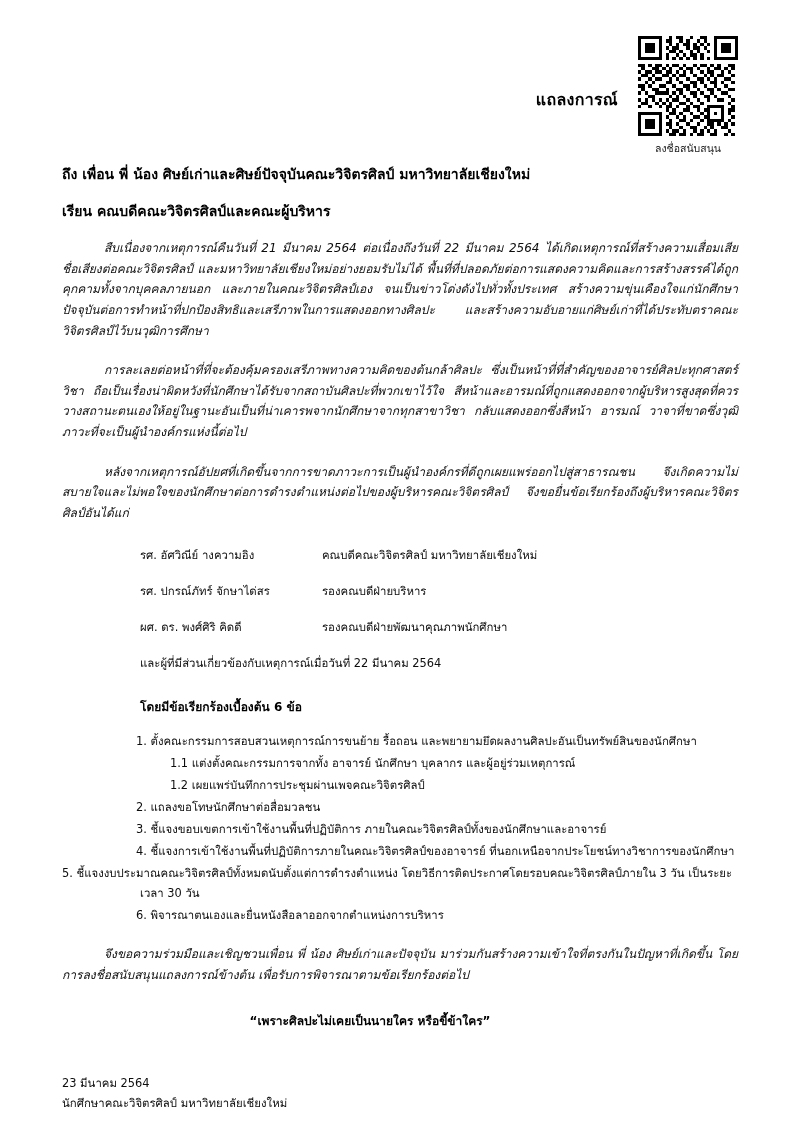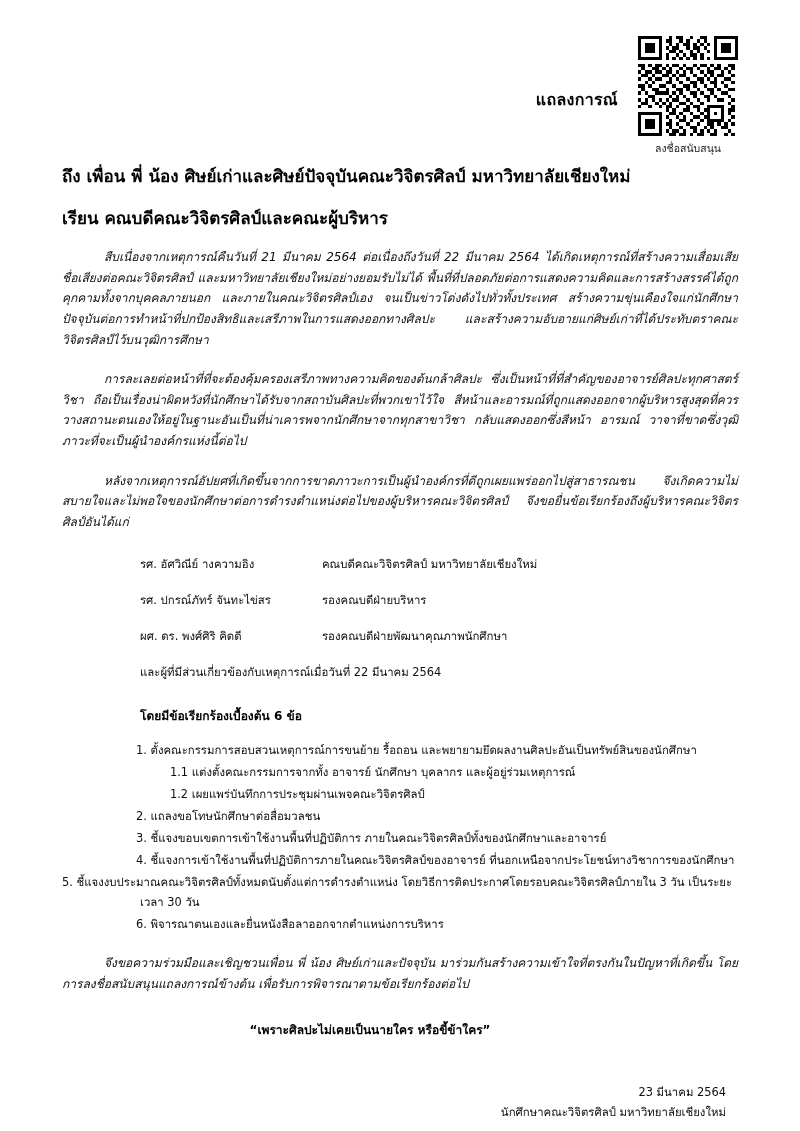--- a/index.html
+++ b/index.html
@@ -63,21 +63,21 @@
     margin: 35px 0 0 0;
     padding-right: 120px;
     color: #000;
   }
 
   
   .addr-block {
     margin-top: 52px;
   }
   .addr-line {
-    font-size: 17px;
+    font-size: 14px;
     font-weight: bold;
     line-height: 1.5;
     margin: 0 0 16px 0;
     color: #000;
   }
 
   
   .para {
     font-size: 12px;
     line-height: 1.72;
@@ -145,21 +145,20 @@
   .quote {
     text-align: center;
     font-size: 12px;
     font-weight: bold;
     margin: 26px 0 0 0;
     padding-right: 60px;
     color: #000;
   }
   .signature {
     margin-top: 44px;
-    text-align: right;
     padding-right: 12px;
   }
   .sig-line {
     font-size: 11.4px;
     line-height: 1.75;
     color: #0d0d0d;
   }
 </style>
 </head>
 <body>
@@ -432,21 +431,21 @@
       <p class="para">การละเลยต่อหน้าที่ที่จะต้องคุ้มครองเสรีภาพทางความคิดของต้นกล้าศิลปะ ซึ่งเป็นหน้าที่ที่สำคัญของอาจารย์ศิลปะทุกศาสตร์วิชา ถือเป็นเรื่องน่าผิดหวังที่นักศึกษาได้รับจากสถาบันศิลปะที่พวกเขาไว้ใจ สีหน้าและอารมณ์ที่ถูกแสดงออกจากผู้บริหารสูงสุดที่ควรวางสถานะตนเองให้อยู่ในฐานะอันเป็นที่น่าเคารพจากนักศึกษาจากทุกสาขาวิชา กลับแสดงออกซึ่งสีหน้า อารมณ์ วาจาที่ขาดซึ่งวุฒิภาวะที่จะเป็นผู้นำองค์กรแห่งนี้ต่อไป</p>
       <p class="para">หลังจากเหตุการณ์อัปยศที่เกิดขึ้นจากการขาดภาวะการเป็นผู้นำองค์กรที่ดีถูกเผยแพร่ออกไปสู่สาธารณชน จึงเกิดความไม่สบายใจและไม่พอใจของนักศึกษาต่อการดำรงตำแหน่งต่อไปของผู้บริหารคณะวิจิตรศิลป์ จึงขอยื่นข้อเรียกร้องถึงผู้บริหารคณะวิจิตรศิลป์อันได้แก่</p>
     </div>
 
     <div class="names">
       <div class="name-row">
         <span class="name-person">รศ. อัศวิณีย์ างความอิง</span>
         <span class="name-role">คณบดีคณะวิจิตรศิลป์ มหาวิทยาลัยเชียงใหม่</span>
       </div>
       <div class="name-row">
-        <span class="name-person">รศ. ปกรณ์ภัทร์ จันทะไข่สร</span>
+        <span class="name-person">รศ. ปกรณ์ภัทร์ จักษาได่สร</span>
         <span class="name-role">รองคณบดีฝ่ายบริหาร</span>
       </div>
       <div class="name-row">
         <span class="name-person">ผศ. ดร. พงศ์ศิริ  คิดดี</span>
         <span class="name-role">รองคณบดีฝ่ายพัฒนาคุณภาพนักศึกษา</span>
       </div>
     </div>
 
     <p class="note-line">และผู้ที่มีส่วนเกี่ยวข้องกับเหตุการณ์เมื่อวันที่ 22 มีนาคม 2564</p>
 

